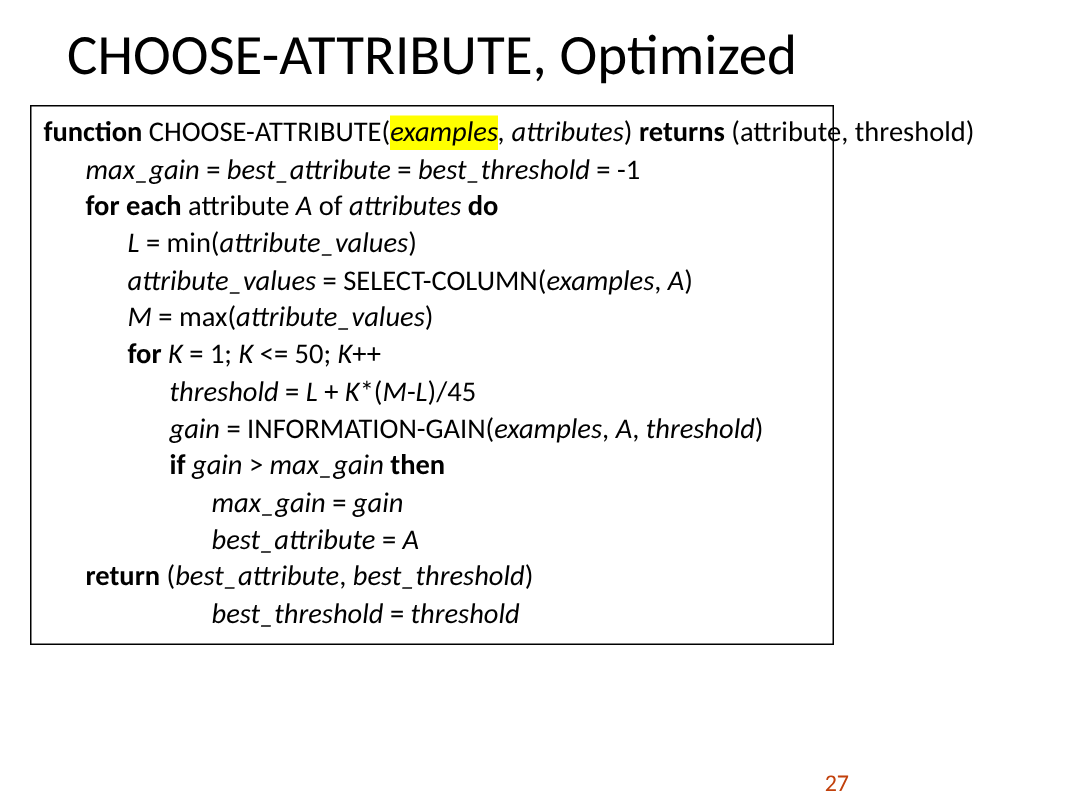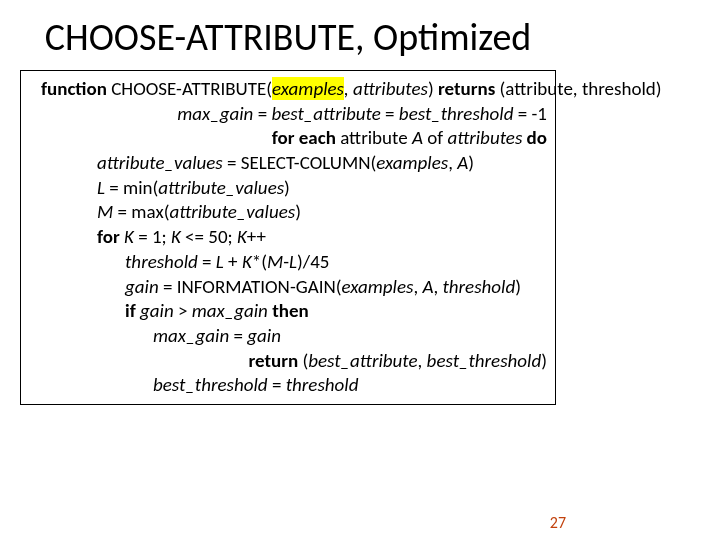--- a/index.html
+++ b/index.html
@@ -25,22 +25,22 @@
     font-weight: 400;
     margin: 4px 0 10px 0;
   }
   .code-box {
     border: 1px solid #000;
     padding: 6px 8px 6px 8px;
     font-size: 19px;
     line-height: 1.3;
     font-family: Calibri, Arial, sans-serif;
   }
-  .code-box .line { white-space: pre; margin-left: 12px; }
-  .i1 { padding-left: 28px; text-align: right; }
+  .code-box .line { white-space: pre; }
+  .i1 { padding-left: 28px; }
   .i2 { padding-left: 56px; }
   .i3 { padding-left: 84px; }
   .i4 { padding-left: 112px; }
   .bold { font-weight: 700; }
   .it { font-style: italic; }
   .hl { background: #ffff00; }
   ul.bullets {
     margin: 10px 0 0 8px;
     padding: 0 0 0 22px;
     font-size: 19.5px;
@@ -62,36 +62,37 @@
 
   <h1 class="title">CHOOSE-ATTRIBUTE, Optimized</h1>
 
   <div class="code-box">
     <div class="line"><span class="bold">function</span><span> CHOOSE-ATTRIBUTE(</span><span class="it hl">examples</span><span class="it">, attributes</span><span>) </span><span class="bold">returns</span><span> (attribute, threshold)</span></div>
 
     <div class="line i1"><span class="it">max_gain</span><span> = </span><span class="it">best_attribute</span><span> = </span><span class="it">best_threshold</span><span> = -1</span></div>
 
     <div class="line i1"><span class="bold">for each</span><span> attribute </span><span class="it">A</span><span> of </span><span class="it">attributes</span><span> </span><span class="bold">do</span></div>
 
+    <div class="line i2"><span class="it">L</span><span> = min(</span><span class="it">attribute_values</span><span>)</span></div>
+
     <div class="line i2"><span class="it">attribute_values</span><span> = SELECT-COLUMN(</span><span class="it">examples</span><span>, </span><span class="it">A</span><span>)</span></div>
-
-    <div class="line i2"><span class="it">L</span><span> = min(</span><span class="it">attribute_values</span><span>)</span></div>
 
     <div class="line i2"><span class="it">M</span><span> = max(</span><span class="it">attribute_values</span><span>)</span></div>
 
     <div class="line i2"><span class="bold">for</span><span> </span><span class="it">K</span><span> = 1; </span><span class="it">K</span><span> &lt;= 50; </span><span class="it">K</span><span>++</span></div>
 
     <div class="line i3"><span class="it">threshold</span><span> = </span><span class="it">L</span><span> + </span><span class="it">K</span><span>*(</span><span class="it">M</span><span>-</span><span class="it">L</span><span>)/45</span></div>
 
     <div class="line i3"><span class="it">gain</span><span> = INFORMATION-GAIN(</span><span class="it">examples</span><span>, </span><span class="it">A</span><span>, </span><span class="it">threshold</span><span>)</span></div>
 
     <div class="line i3"><span class="bold">if</span><span> </span><span class="it">gain</span><span> &gt; </span><span class="it">max_gain</span><span> </span><span class="bold">then</span></div>
 
     <div class="line i4"><span class="it">max_gain</span><span> = </span><span class="it">gain</span></div>
 
+    <div class="line i4"><span class="it">best_attribute</span><span> = </span><span class="it">A</span></div>
 
     <div class="line i1"><span class="bold">return</span><span> (</span><span class="it">best_attribute</span><span>, </span><span class="it">best_threshold</span><span>)</span></div>
 
     <div class="line i4"><span class="it">best_threshold</span><span> = </span><span class="it">threshold</span></div>
   </div>
 
 
   <div class="pagenum">27</div>
 </div>
 

